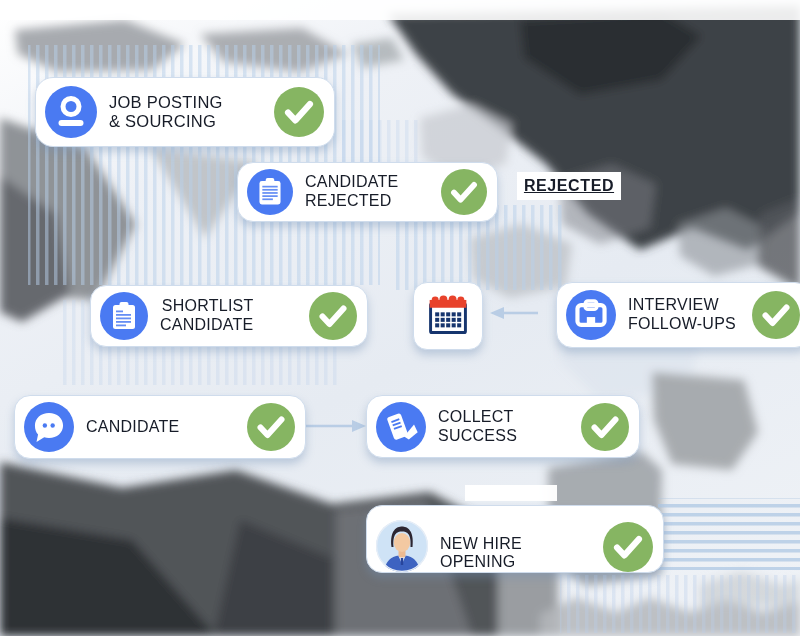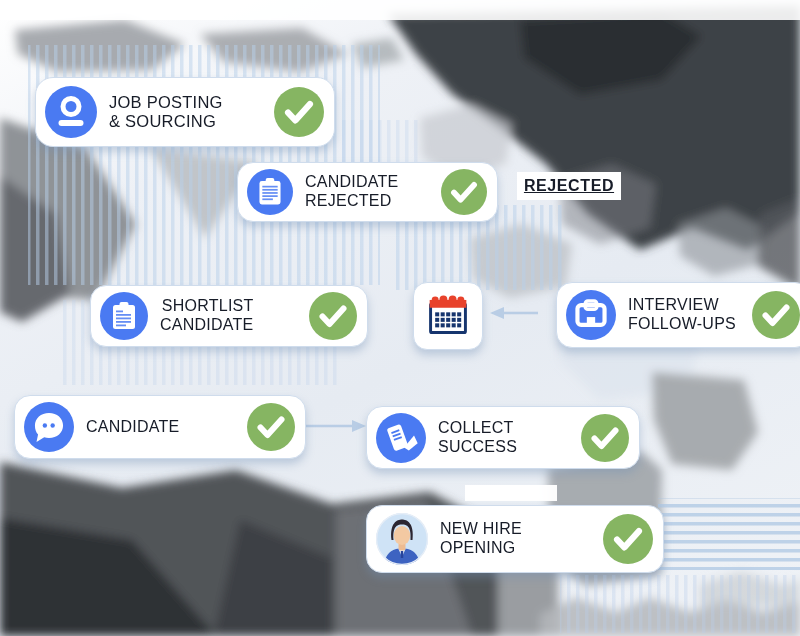--- a/index.html
+++ b/index.html
@@ -231,21 +231,21 @@
       <span>CANDIDATE</span>
     </span>
     <span class="check">
       <svg viewBox="0 0 48 48">
           <circle cx="24" cy="24" r="24" fill="#86b562"></circle>
           <path d="M13.5 24.5 L20.5 32 L34.5 16.5" fill="none" stroke="#fff" stroke-width="6" stroke-linecap="round" stroke-linejoin="round"></path>
         </svg>
     </span>
   </div>
 
-  <div class="card" style="left:366px;top:406px;width:274px;height:63px;">
+  <div class="card" style="left:366px;top:395px;width:274px;height:63px;">
     <span class="ic">
       <svg viewBox="0 0 48 48">
           <circle cx="24" cy="24" r="24" fill="#4a7af2"></circle>
           <g transform="rotate(-20 24 24)">
             <rect x="14" y="11" width="14" height="23" rx="2.5" fill="#fff"></rect>
             <rect x="17" y="15.5" width="8" height="1.8" fill="#4a7af2"></rect>
             <rect x="17" y="19" width="8" height="1.8" fill="#4a7af2"></rect>
             <rect x="17" y="22.5" width="8" height="1.8" fill="#4a7af2"></rect>
           </g>
           <path d="M27 33 l9.5-11.5 3.5 7.5-8.5 7z" fill="#fff"></path>
@@ -258,21 +258,21 @@
     <span class="check">
       <svg viewBox="0 0 48 48">
           <circle cx="24" cy="24" r="24" fill="#86b562"></circle>
           <path d="M13.5 24.5 L20.5 32 L34.5 16.5" fill="none" stroke="#fff" stroke-width="6" stroke-linecap="round" stroke-linejoin="round"></path>
         </svg>
     </span>
   </div>
 
   <div class="blankbox" style="left:465px;top:485px;width:92px;height:16px;"></div>
 
-  <div class="card" style="left:366px;top:505px;width:298px;height:68px;">
+  <div class="card" style="left:366px;top:505px;width:298px;height:68px;align-items:flex-end;">
     <span class="ic" style="width:52px;height:52px;">
       <svg viewBox="0 0 52 52">
         <defs>
             <clipPath id="avclip">
               <circle cx="26" cy="26" r="26"></circle>
             </clipPath>
           </defs>
         <circle cx="26" cy="26" r="26" fill="#cfe3f6"></circle>
         <g clip-path="url(#avclip)">
           <path d="M8 52 C10 38 18 35.5 26 35.5 C34 35.5 42 38 44 52 Z" fill="#3d63c1"></path>

